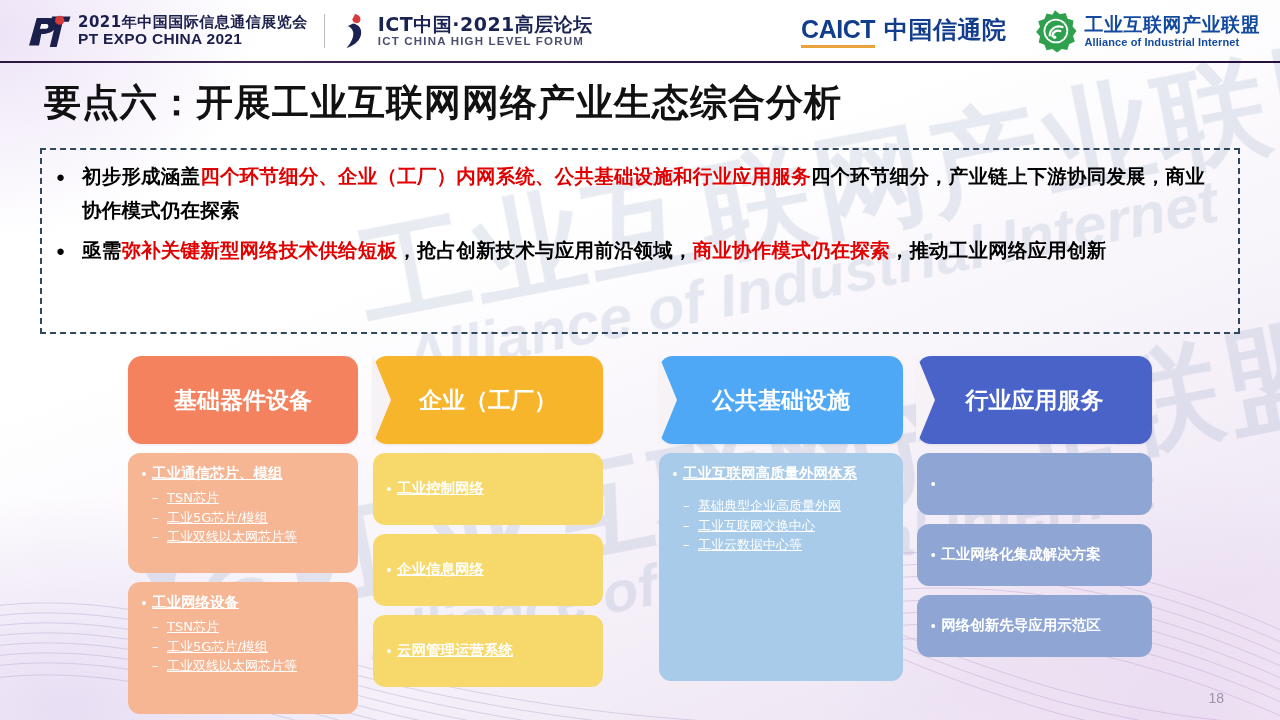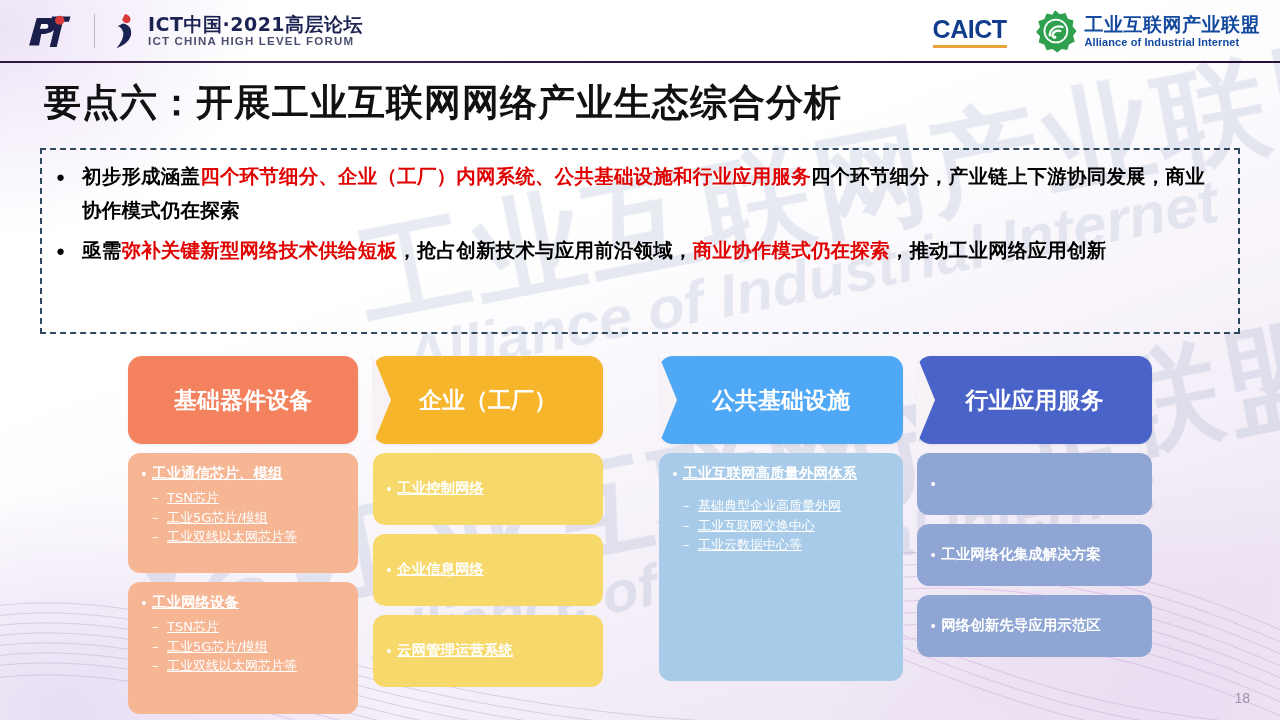--- a/index.html
+++ b/index.html
@@ -224,21 +224,21 @@
   .cell-center .cell-body { display: flex; align-items: center; }
 
   
   .h-a { height: 120px; }
   .h-b { height: 132px; }
   .h-c { height: 72px; }
   .h-d { height: 228px; }
   .h-e { height: 62px; }
 
   .page-num {
-    position: absolute; right: 30px; bottom: 14px;
+    position: absolute; right: 56px; bottom: 14px;
     font-size: 14px; color: #9a93a8; z-index: 5;
   }
 </style>
 </head>
 <body>
 
 <div class="slide">
 
   <div class="bg-corner-tl"></div>
   <div class="bg-corner-bl"></div>
@@ -289,38 +289,43 @@
 
   <div class="header">
 
     <div class="logo-pt">
       <svg class="pt-mark" viewBox="0 0 60 46">
         <path d="M4 42 L14 6 L30 6 C40 6 42 16 36 22 C32 26 24 27 20 27 L17 42 Z" fill="#1b1f4b"></path>
         <path d="M34 4 L58 4 L56 11 L48 11 L40 44 L31 44 L39 11 L32 11 Z" fill="#1b1f4b"></path>
         <circle cx="44" cy="9" r="6" fill="#d93a3a"></circle>
         <path d="M20 14 L27 14 C30 14 30 20 26 20 L18 20 Z" fill="#ffffff"></path>
       </svg>
+      <div class="pt-text">
+        <div class="pt-cn">2021年中国国际信息通信展览会</div>
+        <div class="pt-en">PT EXPO CHINA 2021</div>
+      </div>
     </div>
 
     <div class="hdr-divider"></div>
 
     <div class="logo-ict">
       <svg class="ict-mark" viewBox="0 0 30 40">
         <path d="M14 2 C19 3 21 7 19 10 C17 13 12 12 11 8 Z" fill="#d93a3a"></path>
         <path d="M12 12 C18 13 22 18 20 25 C18 32 11 36 5 38 C10 32 13 26 12 21 C11 17 8 15 6 15 Z" fill="#1b2352"></path>
       </svg>
       <div class="ict-text">
         <div class="ict-cn">ICT中国·2021高层论坛</div>
         <div class="ict-en">ICT CHINA HIGH LEVEL FORUM</div>
       </div>
     </div>
 
     <div class="hdr-right">
       <div class="caict">
         <span class="caict-word">CAICT</span>
+        <span class="caict-cn">中国信通院</span>
       </div>
       <div class="aii">
         <svg class="aii-mark" viewBox="0 0 100 100">
           <path d="M50 3 L61 12 L74 9 L79 22 L92 26 L90 40 L99 50 L91 61 L95 74 L82 80 L78 93 L65 91 L55 99 L44 91 L31 94 L26 81 L13 76 L16 62 L7 52 L16 41 L12 28 L26 23 L31 10 L44 13 Z" fill="#2fa14e"></path>
           <circle cx="52" cy="50" r="28" fill="#ffffff"></circle>
           <circle cx="52" cy="50" r="24" fill="#2fa14e"></circle>
           <path d="M38 60 a21 21 0 0 1 29 -19" stroke="#ffffff" stroke-width="5" fill="none" stroke-linecap="round"></path>
           <path d="M44 62 a13 13 0 0 1 18 -12" stroke="#ffffff" stroke-width="5" fill="none" stroke-linecap="round"></path>
           <circle cx="49" cy="64" r="4" fill="#ffffff"></circle>
         </svg>

